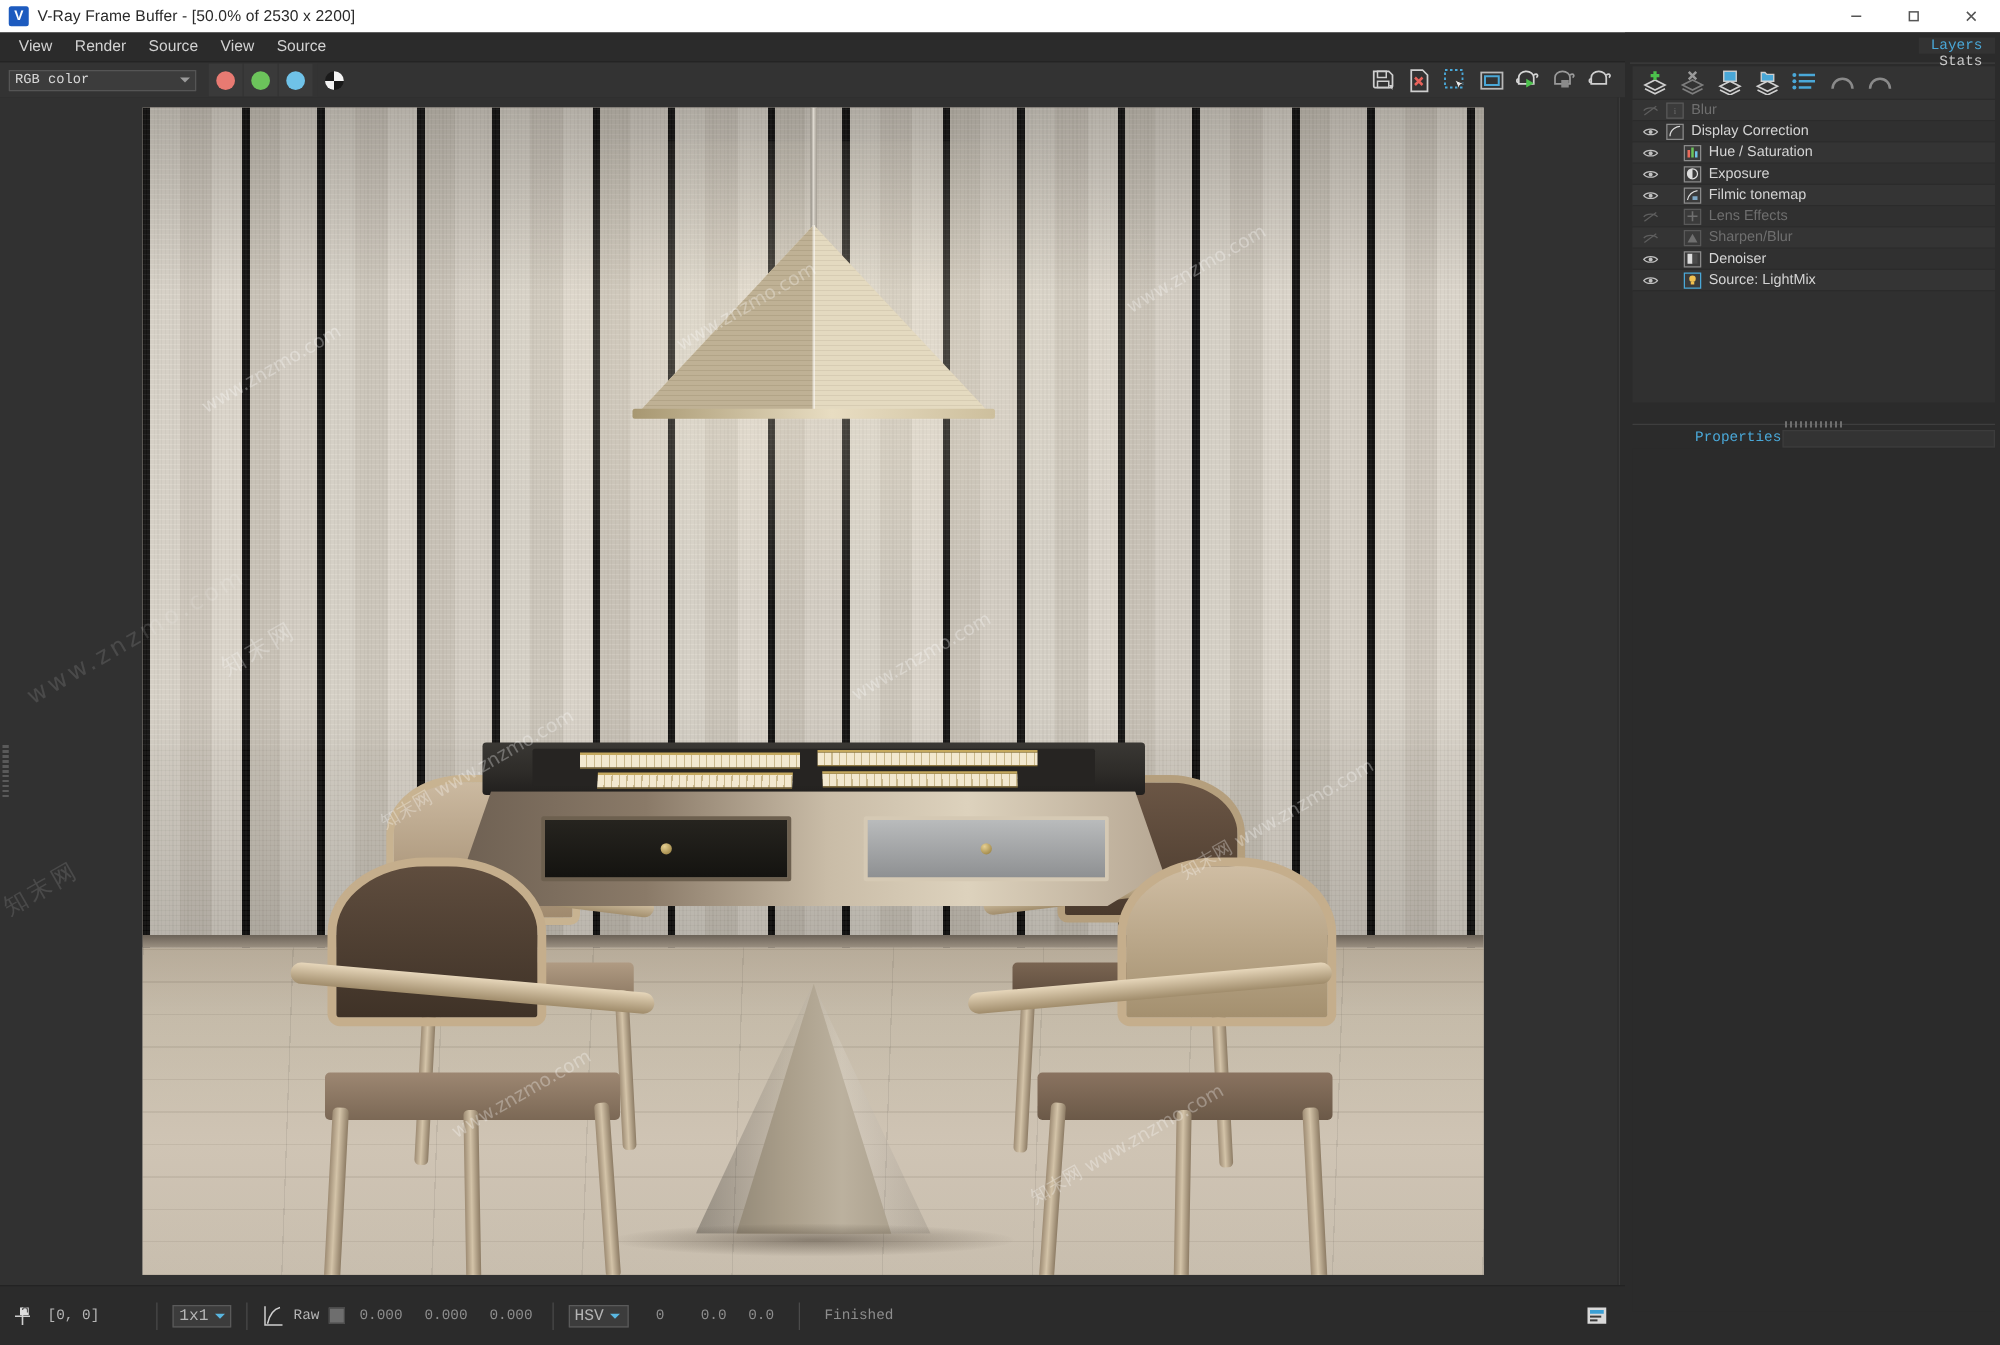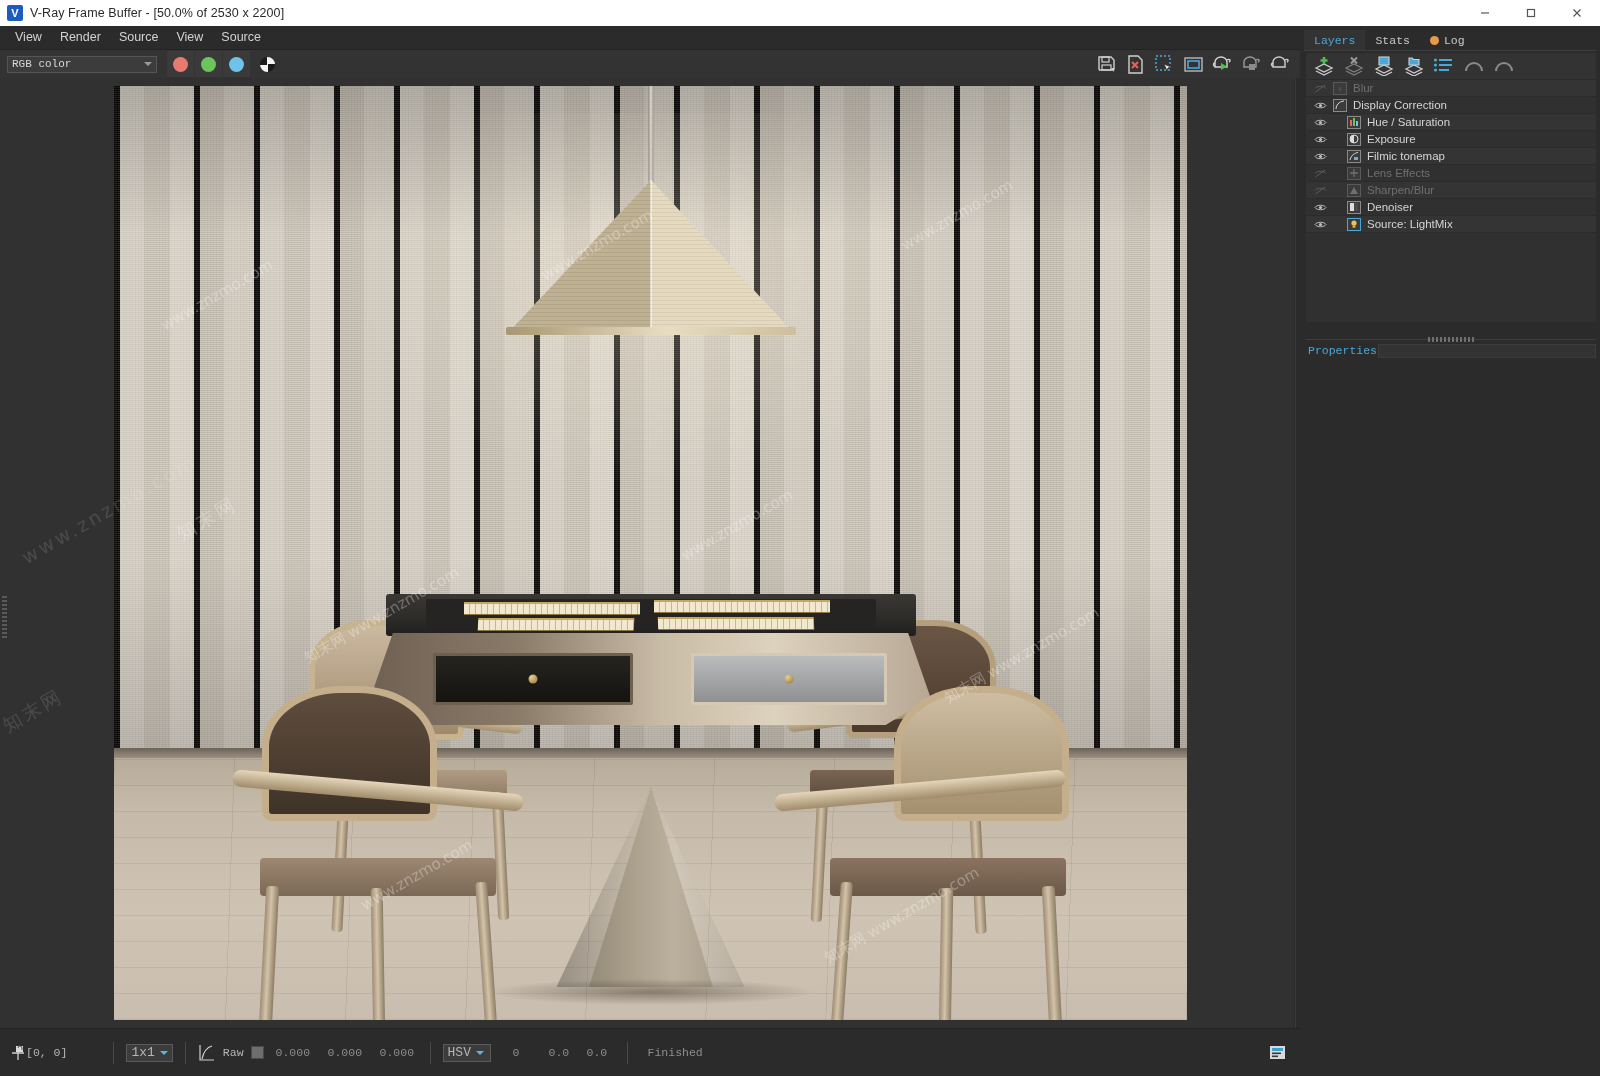--- a/index.html
+++ b/index.html
@@ -270,20 +270,21 @@
 
   
   .rightpanel {
     position: absolute; left: 1300px; top: 26px; width: 300px; height: 1050px;
     background: #2b2b2b;
   }
   .tabbar {
     position: absolute; left: 4px; top: 4px; width: 292px; height: 21px;
     display: flex; align-items: flex-end;
     border-bottom: 1px solid #3e3e3e;
+    flex-direction: column;
   }
   .tab {
     height: 20px; padding: 0 10px;
     display: flex; align-items: center; gap: 5px;
     font-family: "Liberation Mono", monospace;
     font-size: 11.5px; color: #c8c8c8;
   }
   .tab.active { color: #4aa8d8; background: #333333; }
   .log-dot { width: 9px; height: 9px; border-radius: 50%; background: #e79a4a; }
 
@@ -326,21 +327,21 @@
   .splitter-line {
     position: absolute; left: 6px; top: 313px; width: 290px; height: 1px; background: #3e3e3e;
   }
 
   .props-header {
     position: absolute; left: 6px; top: 317px; width: 290px; height: 15px;
     display: flex; align-items: center;
   }
   .props-label {
     font-family: "Liberation Mono", monospace;
-    font-size: 11.5px; color: #4aa8d8; padding-left: 2px; width: 72px;
+    font-size: 11.5px; color: #4aa8d8; padding-left: 2px; width: 72px; margin-left: 48px;
   }
   .props-field {
     flex: 1; height: 14px; background: #333333; border: 1px solid #3c3c3c;
   }
   .props-body {
     position: absolute; left: 6px; top: 333px; width: 290px; height: 690px;
     background: #2b2b2b;
   }
 
   
@@ -821,21 +822,21 @@
 </div>
 
 <div class="statusbar">
   <div class="sb-item" style="margin-left:10px">
     <svg width="16" height="18" viewBox="0 0 16 18">
       <path d="M2 9h12M8 2v14" stroke="#cfcfcf" stroke-width="1.3"></path>
       <rect x="6" y="2" width="7" height="6" fill="#dcdcdc"></rect>
       <path d="M8 4a2 2 0 0 1 4 0v2" fill="none" stroke="#555" stroke-width="1"></path>
     </svg>
   </div>
-  <div class="sb-item sb-text" style="">[0,  0]</div>
+  <div class="sb-item sb-text" style="margin-left:12px">[0,  0]</div>
 
   <div class="sb-sep" style="margin-left:46px"></div>
 
   <div class="sb-combo">
     <span class="sb-text">1x1</span>
     <span class="sb-arrow"></span>
   </div>
 
   <div class="sb-sep"></div>
 

